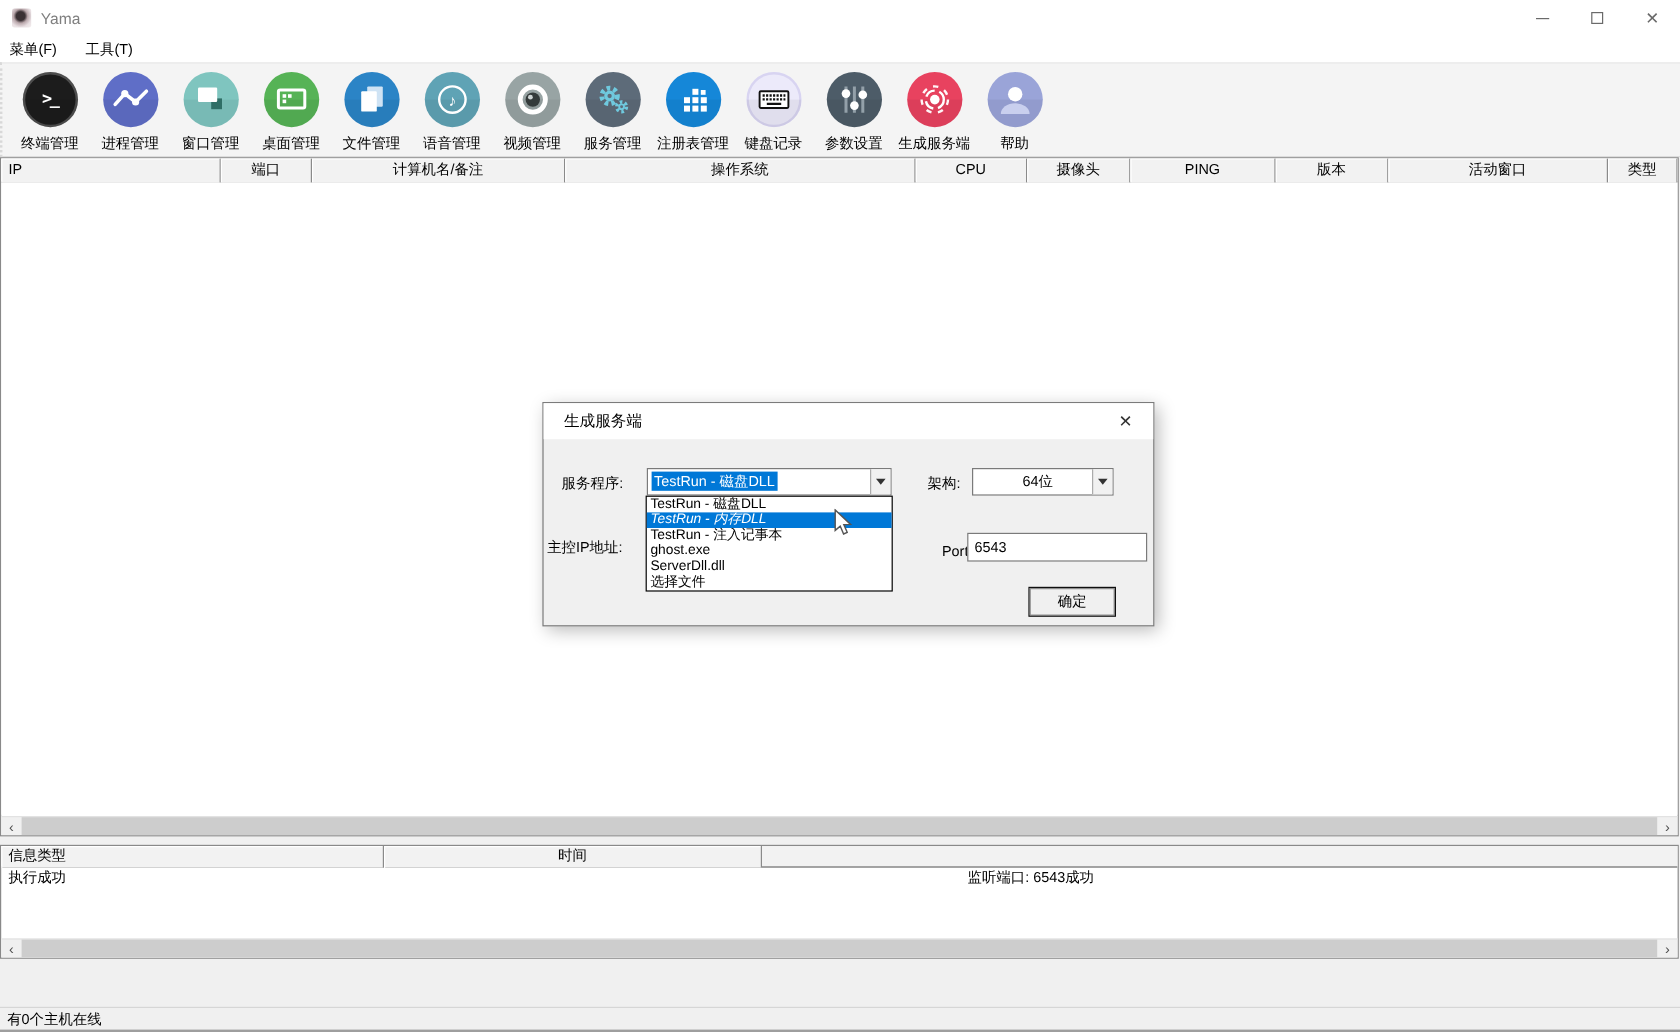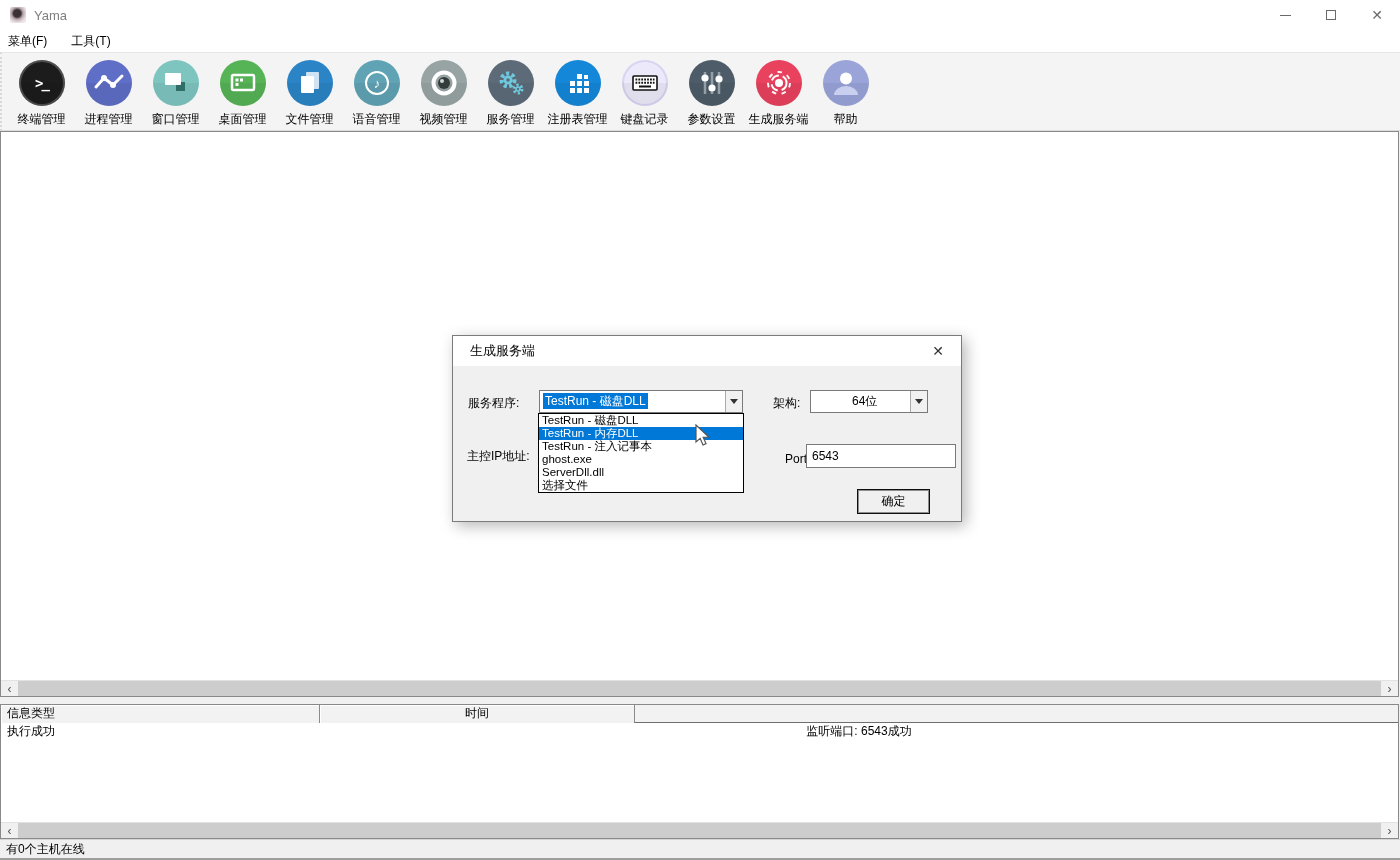--- a/index.html
+++ b/index.html
@@ -247,29 +247,41 @@
       <svg width="44" height="44" viewBox="0 0 44 44">
         <circle cx="22" cy="17.5" r="6" fill="#fff"></circle>
         <path d="M10 34 a12 9 0 0 1 24 0 z" fill="#c9cfee"></path>
       </svg>
     </div>
     <span class="tlabel">帮助</span>
   </div>
 </div>
 
 <div class="lv" style="top:131px; width:1399px; height:566px;">
+  <div class="lv-head">
+    <div class="hcell left" style="flex-basis:183px">IP</div>
+    <div class="hcell" style="flex-basis:76px">端口</div>
+    <div class="hcell" style="flex-basis:211px">计算机名/备注</div>
+    <div class="hcell" style="flex-basis:292px">操作系统</div>
+    <div class="hcell" style="flex-basis:93px">CPU</div>
+    <div class="hcell" style="flex-basis:86px">摄像头</div>
+    <div class="hcell" style="flex-basis:121px">PING</div>
+    <div class="hcell" style="flex-basis:94px">版本</div>
+    <div class="hcell" style="flex-basis:183px">活动窗口</div>
+    <div class="hcell grow">类型</div>
+  </div>
   <div style="height:527px; background:#fff;"></div>
   <div class="hscroll">
     <div class="sb-thumb"></div>
     <div class="sb-arrow l">‹</div>
     <div class="sb-arrow r">›</div>
   </div>
 </div>
 
-<div class="lv" style="top:704px; width:1399px; height:135px;">
+<div class="lv" style="top:704px; width:1399px; height:95px;">
   <div class="lv-head" style="height:18px;">
     <div class="hcell left" style="flex-basis:319px; height:18px; line-height:17px;">信息类型</div>
     <div class="hcell" style="flex-basis:315px; height:18px; line-height:17px;">时间</div>
   </div>
   <div class="lv-row">
     <div class="rcell" style="flex-basis:319px; padding-left:6px;">执行成功</div>
     <div class="rcell" style="flex:1 1 auto; text-align:center;">监听端口: 6543成功</div>
   </div>
   <div class="hscroll">
     <div class="sb-thumb"></div>
@@ -303,28 +315,28 @@
 
   <span class="dlg-label" style="left:320px; top:59px;">架构:</span>
 
   <div class="combo" style="left:357px; top:54px; width:118px;padding-left:38px;">
     <div class="combo-text">64位</div>
     <div class="combo-btn">
       <div class="tri-down"></div>
     </div>
   </div>
 
-  <span class="dlg-label" style="left:14px; top:112px;">主控IP地址:</span>
+  <span class="dlg-label" style="left:3px; top:112px;">主控IP地址:</span>
 
   <span class="dlg-label" style="left:332px; top:116px;">Port:</span>
   <input class="textinput" style="left: 353px; top: 108px; width: 150px;" value="6543">
 
   <div class="droplist">
     <div class="dropitem">TestRun - 磁盘DLL</div>
-    <div class="dropitem sel" style="background: rgb(0, 120, 215);">TestRun - 内存DLL</div>
+    <div class="dropitem sel" style="background: rgb(0, 120, 215); font-style: italic;">TestRun - 内存DLL</div>
     <div class="dropitem">TestRun - 注入记事本</div>
     <div class="dropitem">ghost.exe</div>
     <div class="dropitem">ServerDll.dll</div>
     <div class="dropitem">选择文件</div>
   </div>
 
   <div class="okbtn">
     <span>确定</span>
   </div>
 </div>

